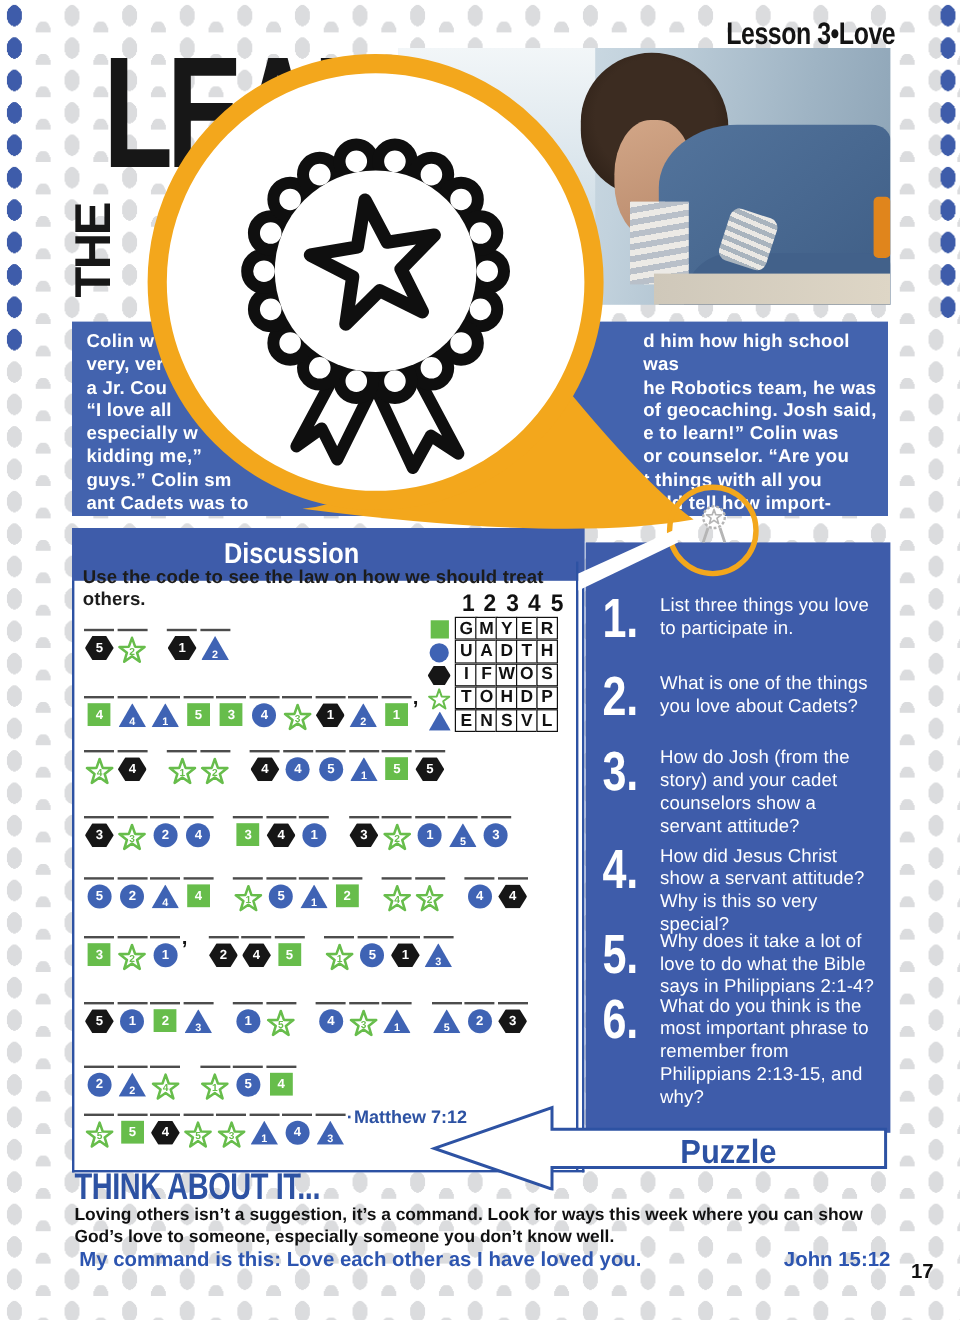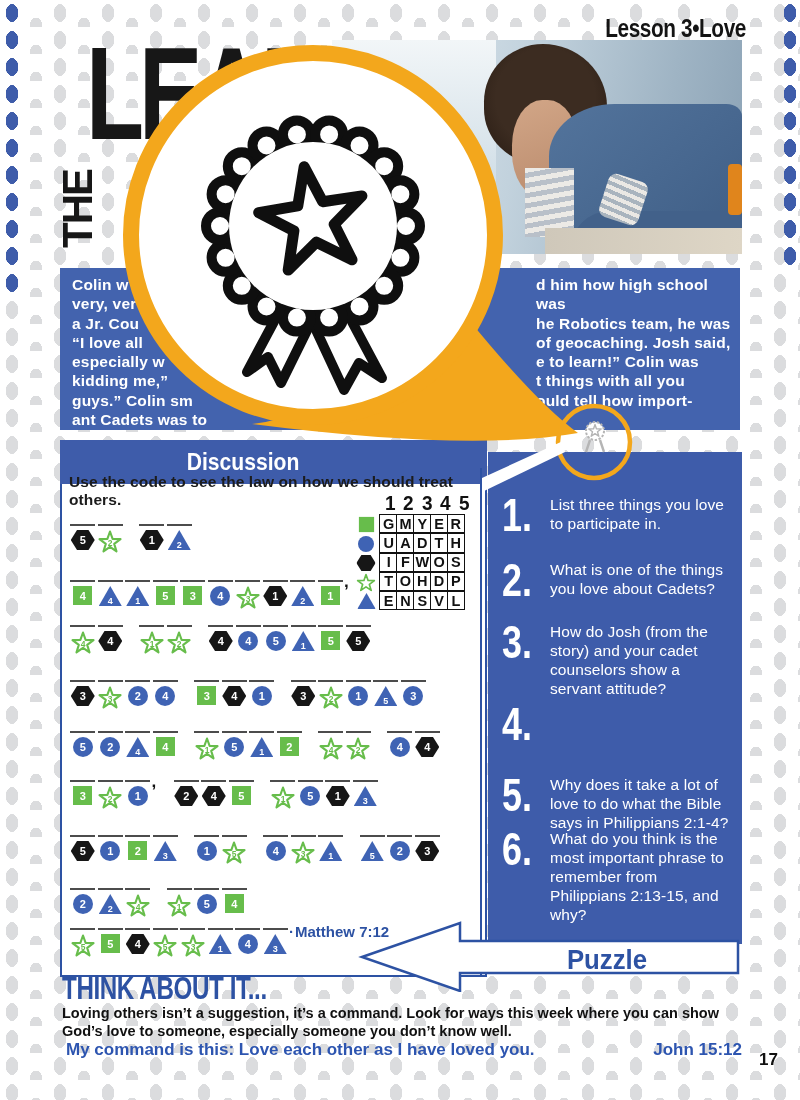--- a/index.html
+++ b/index.html
@@ -124,20 +124,21 @@
         <div>especially w</div>
         <div>kidding me,”</div>
         <div>guys.”  Colin sm</div>
         <div>ant Cadets was to</div>
       </div>
     <div id="story-right" class="story-frag">
         <div>d him how high school was</div>
         <div>he Robotics team, he was</div>
         <div>of geocaching. Josh said,</div>
         <div>e to learn!”  Colin was</div>
+        <div>or counselor. “Are you</div>
         <div>t things with all you</div>
         <div>ould tell how import-</div>
       </div>
   </div>
 
   <div id="discussion-panel">
     <div id="discussion-bar">
       <span id="discussion-title">Discussion</span>
     </div>
     <div id="instruction">Use the code to see the law on how we should treat others.</div>
@@ -814,20 +815,21 @@
       <div class="question" style="top: 109px;">
         <span class="qnum">2.</span>
         <div class="qtext">What is one of the things you love about Cadets?</div>
       </div>
       <div class="question" style="top: 171px;">
         <span class="qnum">3.</span>
         <div class="qtext">How do Josh (from the story) and your cadet counselors show a servant attitude?</div>
       </div>
       <div class="question" style="top: 253px;">
         <span class="qnum">4.</span>
+        <div class="qtext">How did Jesus Christ show a servant attitude? Why is this so very special?</div>
       </div>
       <div class="question" style="top: 324px;">
         <span class="qnum">5.</span>
         <div class="qtext">Why does it take a lot of love to do what the Bible says in Philippians 2:1-4?</div>
       </div>
       <div class="question" style="top: 378px;">
         <span class="qnum">6.</span>
         <div class="qtext">What do you think is the most important phrase to remember from Philippians 2:13-15, and why?</div>
       </div>
     </div>

